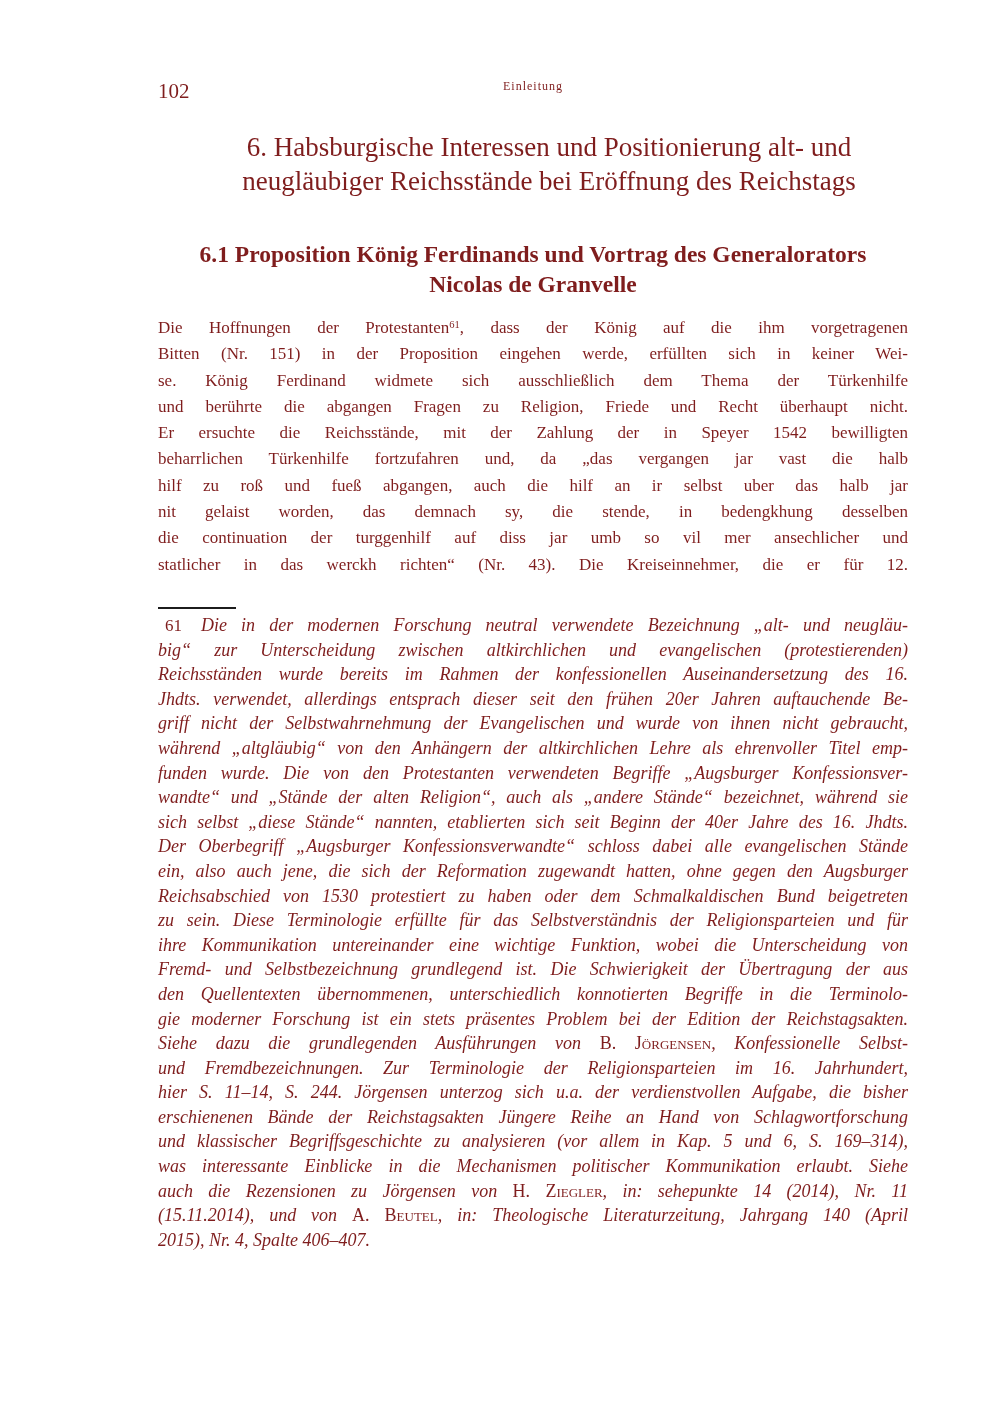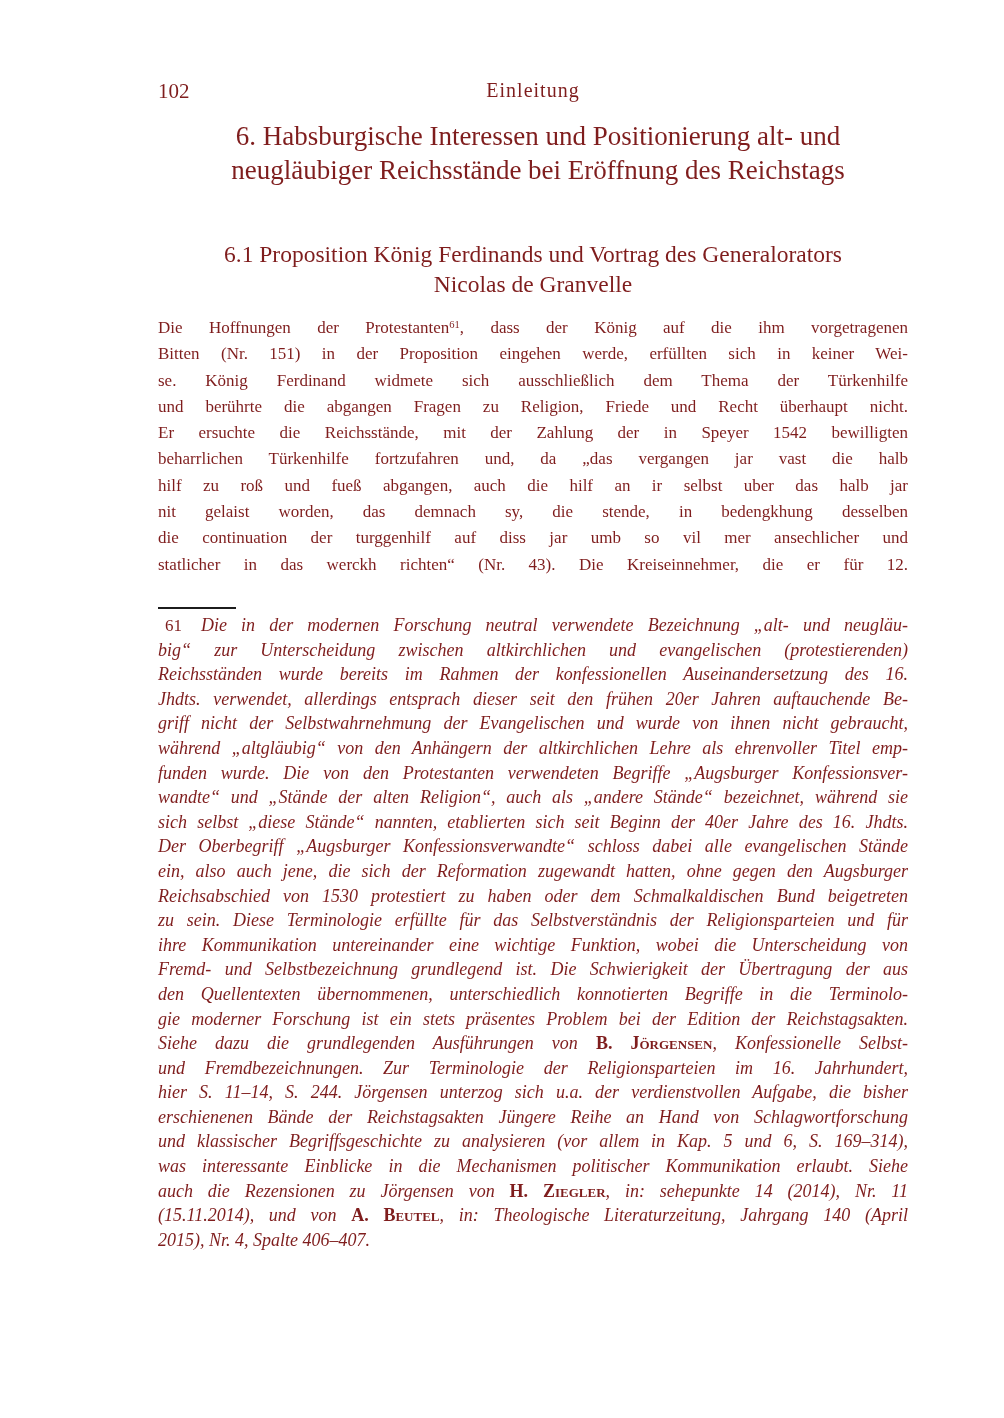--- a/index.html
+++ b/index.html
@@ -13,33 +13,33 @@
     overflow: hidden;
   }
   .running-header {
     position: absolute;
     top: 79px; left: 158px; width: 750px;
     font-size: 21px;
   }
   .pagenum { position: absolute; left: 0; top: 0; }
   .runhead {
     display: block; text-align: center;
-    font-size: 20px; letter-spacing: 1px;
+    font-size: 12px; letter-spacing: 1px;
   }
   .chapter-heading {
     position: absolute;
     top: 114px; left: 158px; width: 750px;
-    margin: 5px; font-weight: normal;
+    margin: 16px; font-weight: normal;
     font-size: 27px; line-height: 34px;
     text-align: center;
   }
   .section-heading {
     position: absolute;
     top: 239px; left: 158px; width: 750px;
-    margin: 0; font-weight: normal;
+    margin: 0; font-weight: bold;
     font-size: 23.5px; line-height: 30px;
     text-align: center;
   }
   .body-text {
     position: absolute;
     top: 315px; left: 158px; width: 750px;
     font-size: 17px;
   }
   .bline {
     height: 26.3px; line-height: 26.3px;
@@ -66,21 +66,20 @@
     text-align: justify; text-align-last: justify;
   }
   .fline.last { text-align: left; text-align-last: left; }
   .fnum {
     font-style: normal; font-size: 17px;
     margin-left: 7px; margin-right: 19px;
   }
   .sc {
     font-style: normal;
     font-variant: small-caps;
-    font-weight: bold;
   }
 </style>
 </head>
 <body>
 
 <div class="page">
 
   <div class="running-header">
     <span class="pagenum">102</span>
     <span class="runhead">Einleitung</span>

